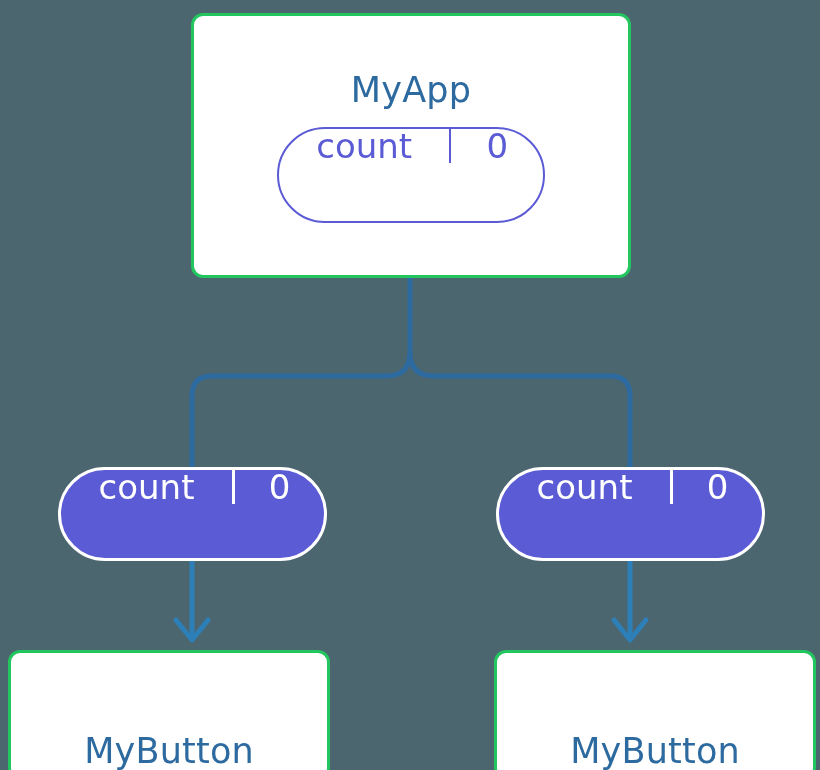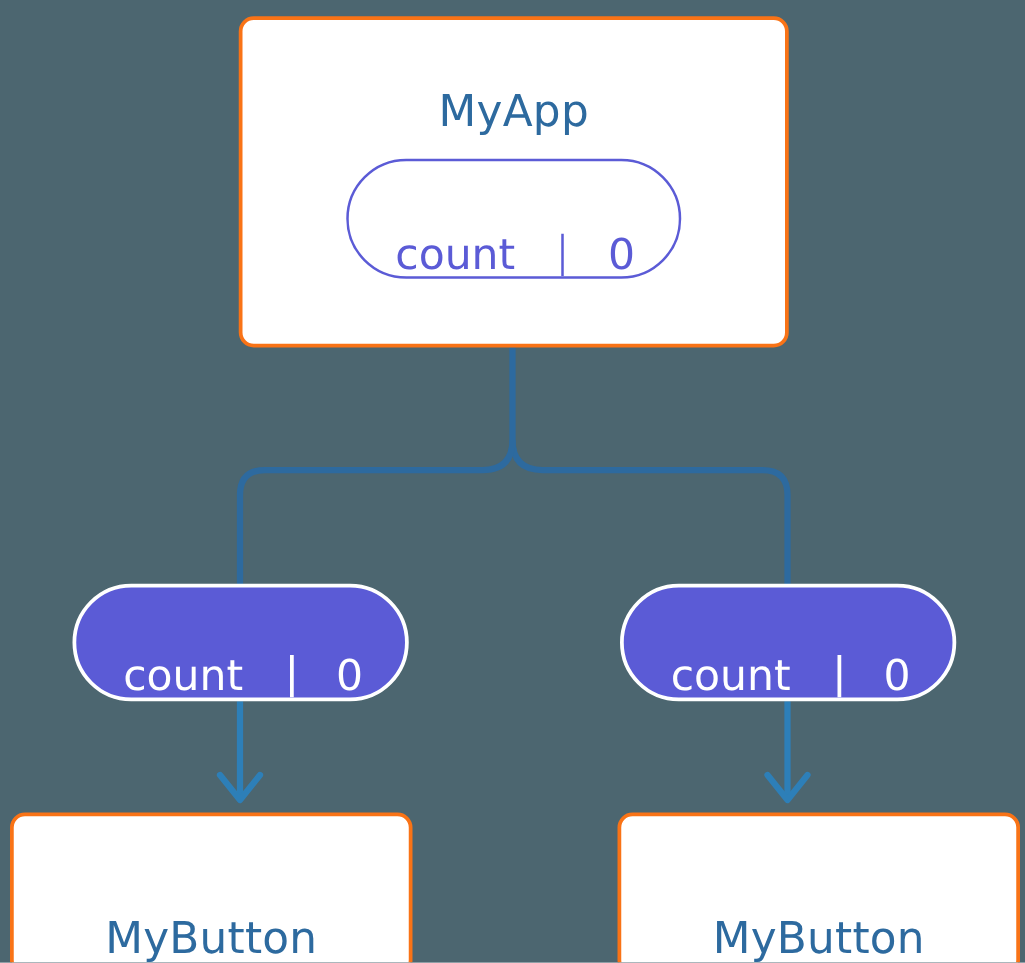--- a/index.html
+++ b/index.html
@@ -27,21 +27,21 @@
     width: 820px;
     height: 770px;
     pointer-events: none;
   }
 
   
   .comp-box {
     position: absolute;
     box-sizing: border-box;
     background: #ffffff;
-    border: 3px solid #f97316;
+    border: 3px solid #22c55e;
     border-radius: 12px;
     z-index: 3;
   }
   .comp-title {
     position: absolute;
     left: 0;
     right: 0;
     text-align: center;
     color: #2d6a9f;
     font-size: 35px;
@@ -76,21 +76,21 @@
   #btn-box-right .comp-title {
     top: 39px;
     margin-top: 39px;
   }
 
   
   .pill {
     position: absolute;
     box-sizing: border-box;
     display: flex;
-    align-items: flex-end;
+    align-items: flex-start;
     border-radius: 999px;
     z-index: 4;
     overflow: hidden;
   }
   .pill .pill-key,
   .pill .pill-val {
     display: flex;
     align-items: center;
     justify-content: center;
     font-size: 34px;

